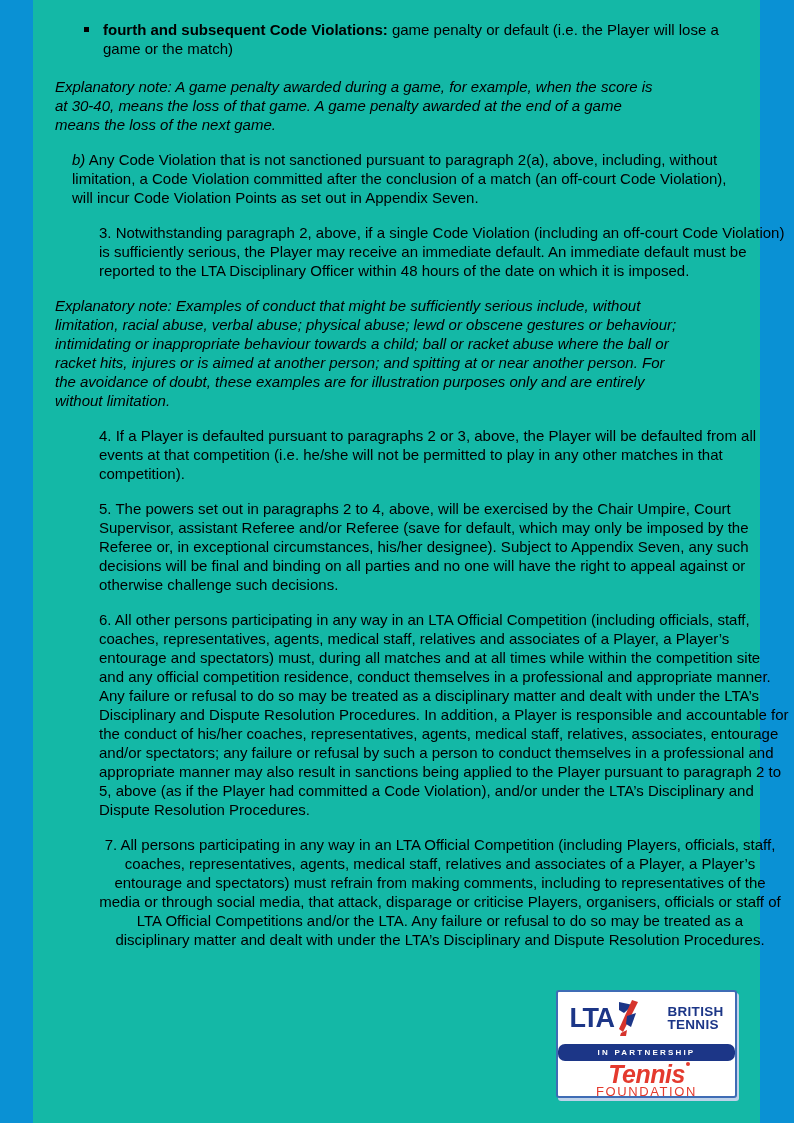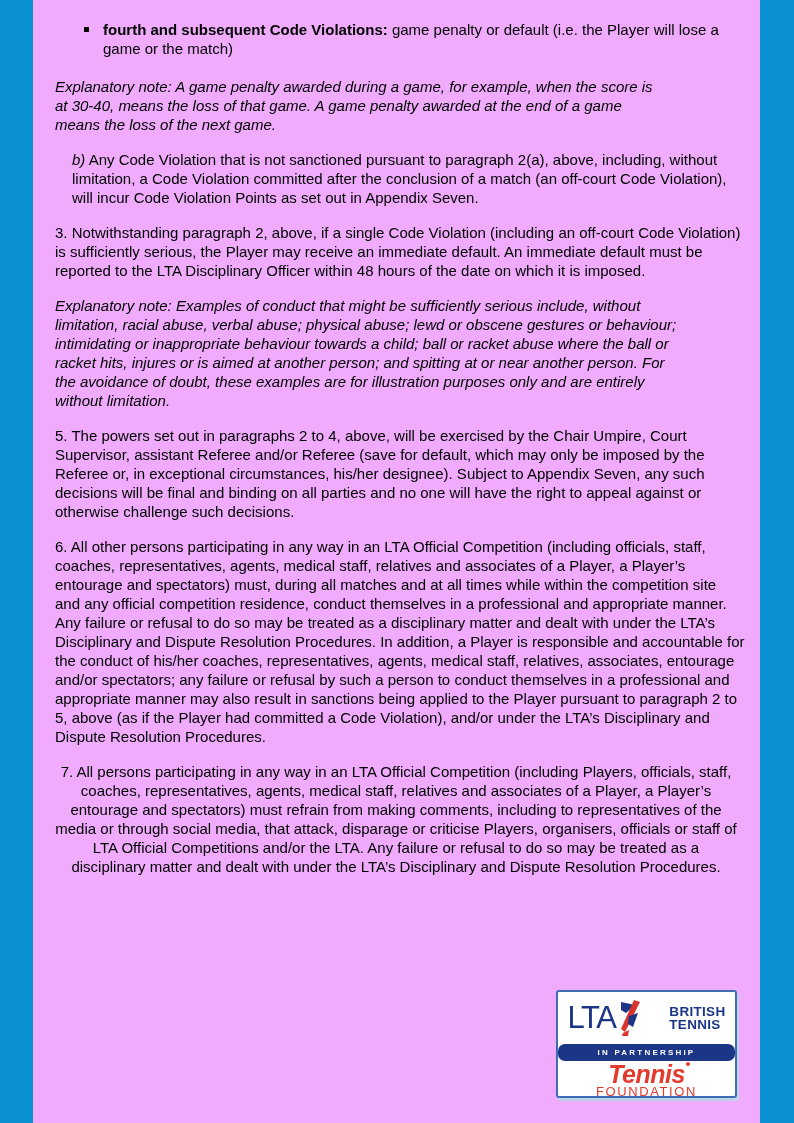--- a/index.html
+++ b/index.html
@@ -1,20 +1,20 @@
 <!DOCTYPE html>
 <html><head>
 <meta charset="utf-8">
 <style>
   html, body { margin: 0; padding: 0; background: #ffffff; }
   .page {
     position: relative;
     width: 794px;
     height: 1123px;
-    background: #f0abfc;
+    background: #14b8a6;
     overflow: hidden;
     font-family: "Liberation Sans", sans-serif;
     color: #000000;
   }
   .edge-stripe {
     position: absolute;
     top: 0;
     height: 1123px;
     width: 34px;
     background: #0a91d4;
@@ -48,21 +48,21 @@
   .bullet-text { width: 629px; }
   .bold { font-weight: bold; }
   .italic { font-style: italic; }
 
   .note {
     font-style: italic;
     width: 612px;
   }
   .note-2 { width: 624px; }
   .para-b { margin-left: 17px; width: 664px; }
-  .para   { width: 690px; }
+  .para   { width: 690px; margin-left: 44px; }
   .para-7 { width: 682px; text-align: center; }
 
   
   .logo-box {
     position: absolute;
     left: 556px;
     top: 990px;
     width: 181px;
     height: 108px;
     background: #ffffff;
@@ -74,22 +74,22 @@
   }
   .logo-top {
     height: 52px;
     display: flex;
     align-items: center;
     justify-content: center;
     gap: 5px;
   }
   .lta-wordmark {
     color: #1c3687;
-    font-weight: 400;
-    font-size: 31px;
+    font-weight: 700;
+    font-size: 27px;
     letter-spacing: -1.5px;
     font-stretch: condensed;
   }
   .flag-mark { width: 20px; height: 36px; }
   .bt-stack {
     color: #1c3687;
     font-weight: 800;
     font-size: 13.5px;
     line-height: 13px;
     letter-spacing: 0.3px;
@@ -155,20 +155,21 @@
     </div>
 
     <div class="block note">Explanatory note: A game penalty awarded during a game, for example, when the score is at 30-40, means the loss of that game. A game penalty awarded at the end of a game means the loss of the next game.</div>
 
     <div class="block para-b"><span class="italic">b)</span><span> Any Code Violation that is not sanctioned pursuant to paragraph 2(a), above, including, without limitation, a Code Violation committed after the conclusion of a match (an off-court Code Violation), will incur Code Violation Points as set out in Appendix Seven.</span></div>
 
     <div class="block para">3. Notwithstanding paragraph 2, above, if a single Code Violation (including an off-court Code Violation) is sufficiently serious, the Player may receive an immediate default. An immediate default must be reported to the LTA Disciplinary Officer within 48 hours of the date on which it is imposed.</div>
 
     <div class="block note note-2">Explanatory note: Examples of conduct that might be sufficiently serious include, without limitation, racial abuse, verbal abuse; physical abuse; lewd or obscene gestures or behaviour; intimidating or inappropriate behaviour towards a child; ball or racket abuse where the ball or racket hits, injures or is aimed at another person; and spitting at or near another person. For the avoidance of doubt, these examples are for illustration purposes only and are entirely without limitation.</div>
 
+    <div class="block para">4. If a Player is defaulted pursuant to paragraphs 2 or 3, above, the Player will be defaulted from all events at that competition (i.e. he/she will not be permitted to play in any other matches in that competition).</div>
 
     <div class="block para">5. The powers set out in paragraphs 2 to 4, above, will be exercised by the Chair Umpire, Court Supervisor, assistant Referee and/or Referee (save for default, which may only be imposed by the Referee or, in exceptional circumstances, his/her designee). Subject to Appendix Seven, any such decisions will be final and binding on all parties and no one will have the right to appeal against or otherwise challenge such decisions.</div>
 
     <div class="block para">6. All other persons participating in any way in an LTA Official Competition (including officials, staff, coaches, representatives, agents, medical staff, relatives and associates of a Player, a Player’s entourage and spectators) must, during all matches and at all times while within the competition site and any official competition residence, conduct themselves in a professional and appropriate manner. Any failure or refusal to do so may be treated as a disciplinary matter and dealt with under the LTA’s Disciplinary and Dispute Resolution Procedures. In addition, a Player is responsible and accountable for the conduct of his/her coaches, representatives, agents, medical staff, relatives, associates, entourage and/or spectators; any failure or refusal by such a person to conduct themselves in a professional and appropriate manner may also result in sanctions being applied to the Player pursuant to paragraph 2 to 5, above (as if the Player had committed a Code Violation), and/or under the LTA’s Disciplinary and Dispute Resolution Procedures.</div>
 
     <div class="block para para-7">7. All persons participating in any way in an LTA Official Competition (including Players, officials, staff, coaches, representatives, agents, medical staff, relatives and associates of a Player, a Player’s entourage and spectators) must refrain from making comments, including to representatives of the media or through social media, that attack, disparage or criticise Players, organisers, officials or staff of LTA Official Competitions and/or the LTA. Any failure or refusal to do so may be treated as a disciplinary matter and dealt with under the LTA’s Disciplinary and Dispute Resolution Procedures.</div>
 
   </div>
 
   <div class="logo-box">

